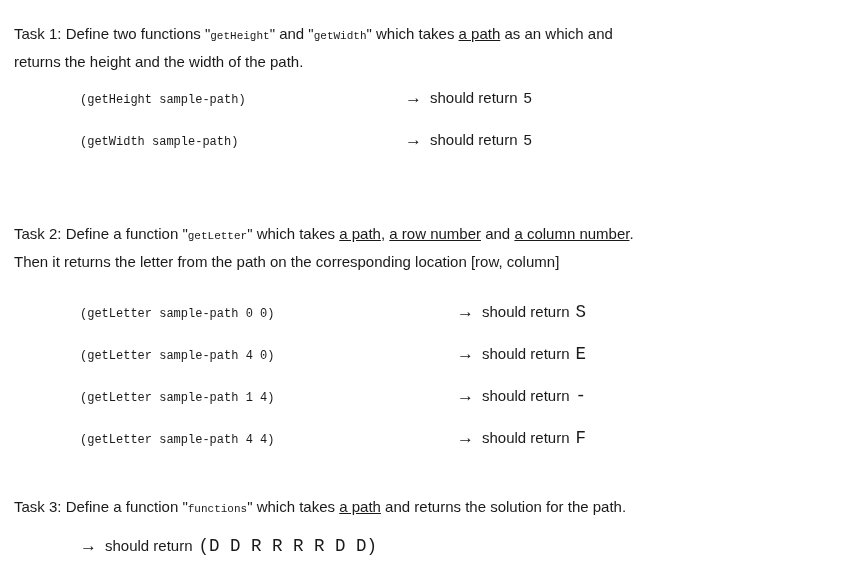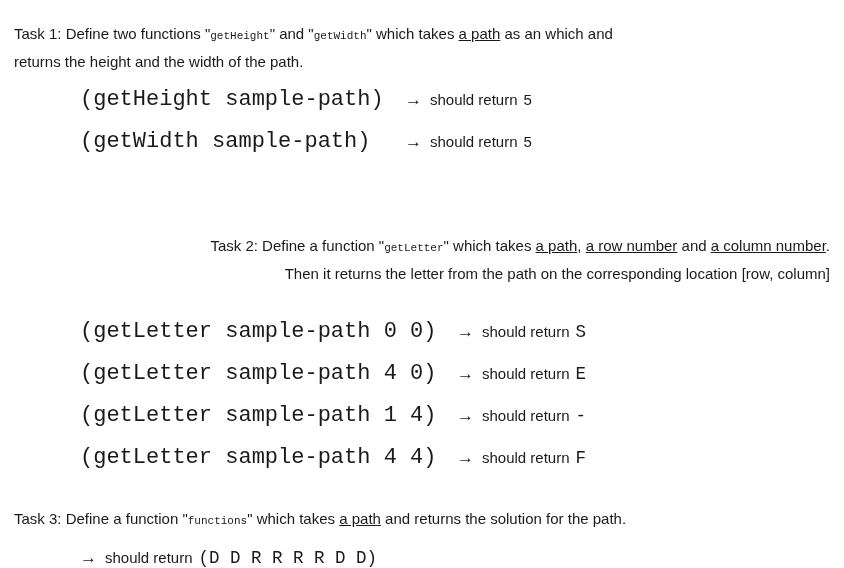--- a/index.html
+++ b/index.html
@@ -39,21 +39,21 @@
     margin-top: 12px;
   }
   .row {
     display: flex;
     align-items: baseline;
     height: 42px;
     white-space: nowrap;
   }
   .code {
     font-family: "Liberation Mono", "DejaVu Sans Mono", monospace;
-    font-size: 22px;
+    font-size: 12px;
     line-height: 1.1;
     flex: 0 0 auto;
   }
   .t1 .code { width: 325px; }
   .t2 .code { width: 377px; margin-top: 20px; }
   .t3 .code { width: 340px; }
   .result {
     display: flex;
     align-items: baseline;
     font-size: 15px;
@@ -66,21 +66,21 @@
     margin-right: 5px;
   }
   .val {
     margin-left: 1px;
   }
   .val.mono-v {
     font-family: "Liberation Mono", "DejaVu Sans Mono", monospace;
     font-size: 17.5px;
     line-height: 1;
   }
-  .gap-t2 { margin-top: 60px; text-align: right; }
+  .gap-t2 { margin-top: 48px; }
   .gap-t3 { margin-top: 37px; }
   .t3ex { margin-top: 15px; }
 </style>
 </head>
 <body>
 
 <section class="doc">
 
   <p class="para"><span class="b">Task 1:</span><span> Define two functions "</span><span class="mono">getHeight</span><span>" and "</span><span class="mono">getWidth</span><span>" which takes </span><span class="u">a path</span><span> as an which and</span><br><span>returns the height and the width of the path.</span></p>
 

